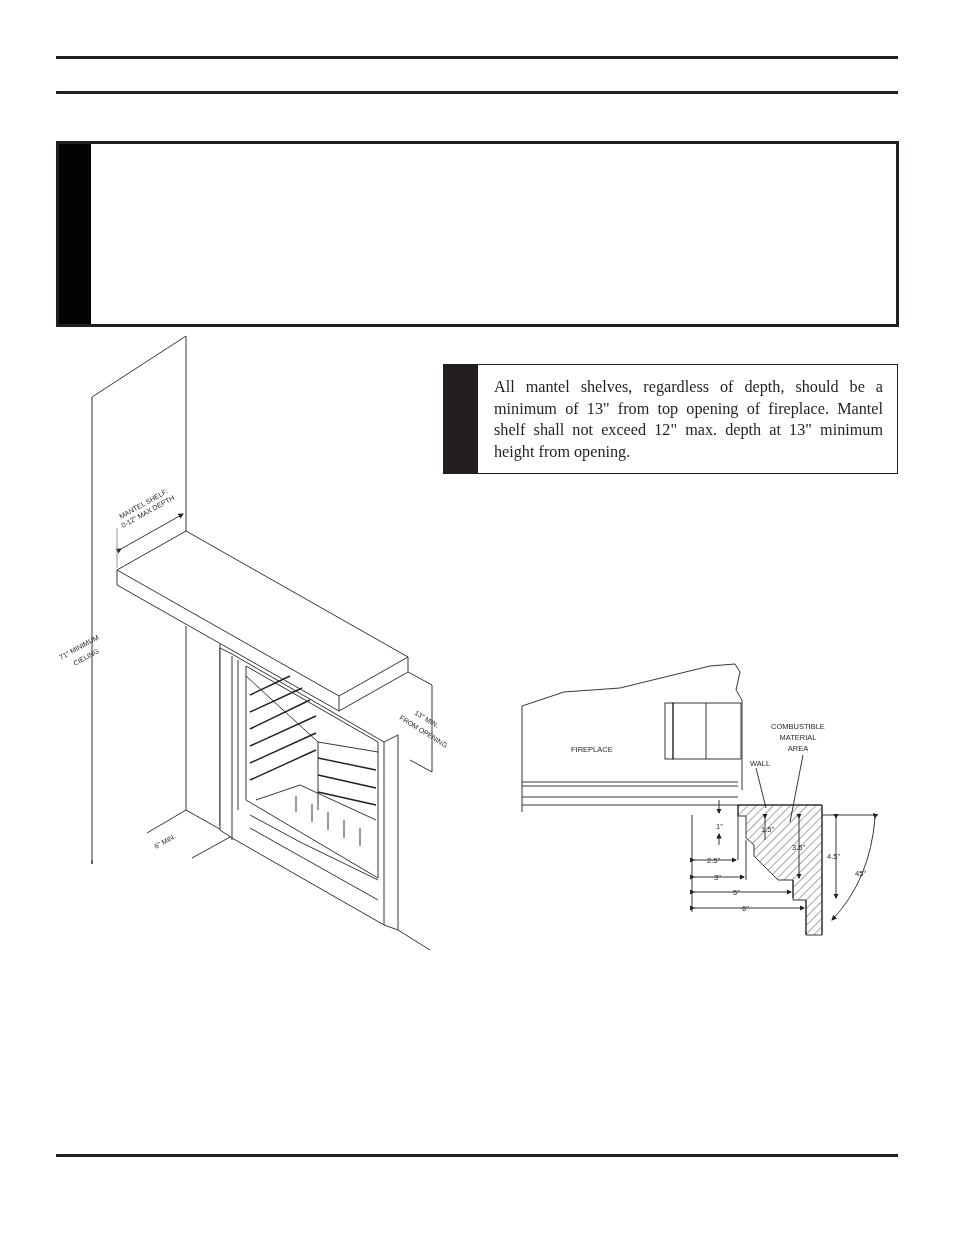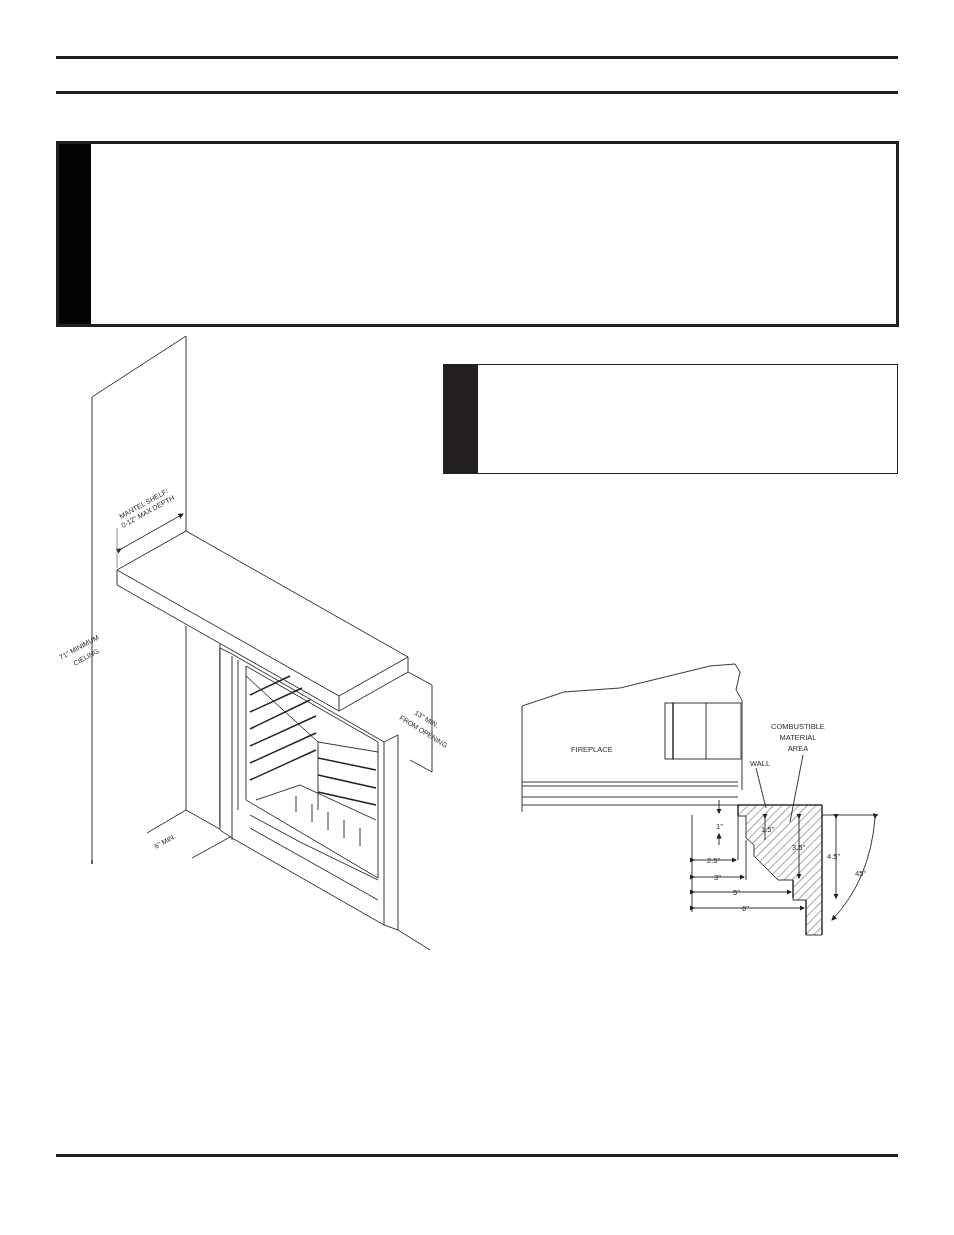--- a/index.html
+++ b/index.html
@@ -19,20 +19,21 @@
 <div class="rule" style="top:56px;"></div>
 <div class="rule" style="top:91px;"></div>
 
 <div class="warn-box">
   <div class="warn-bar"></div>
   <div></div>
 </div>
 
 <div class="note-box">
   <div class="note-bar"></div>
+  <div class="note-text">All mantel shelves, regardless of depth, should be a minimum of 13" from top opening of fireplace. Mantel shelf shall not exceed 12" max. depth at 13" minimum height from opening.</div>
 </div>
 
 <svg width="954" height="1235">
   <defs>
     <pattern id="hatch" width="6" height="6" patternUnits="userSpaceOnUse" patternTransform="rotate(45)">
       <line x1="0" y1="0" x2="0" y2="6" stroke="#231f20" stroke-width="0.8"></line>
     </pattern>
     <marker id="arr" markerWidth="6" markerHeight="6" refX="5" refY="3" orient="auto">
       <path d="M0,0 L6,3 L0,6 z" fill="#231f20"></path>
     </marker>

